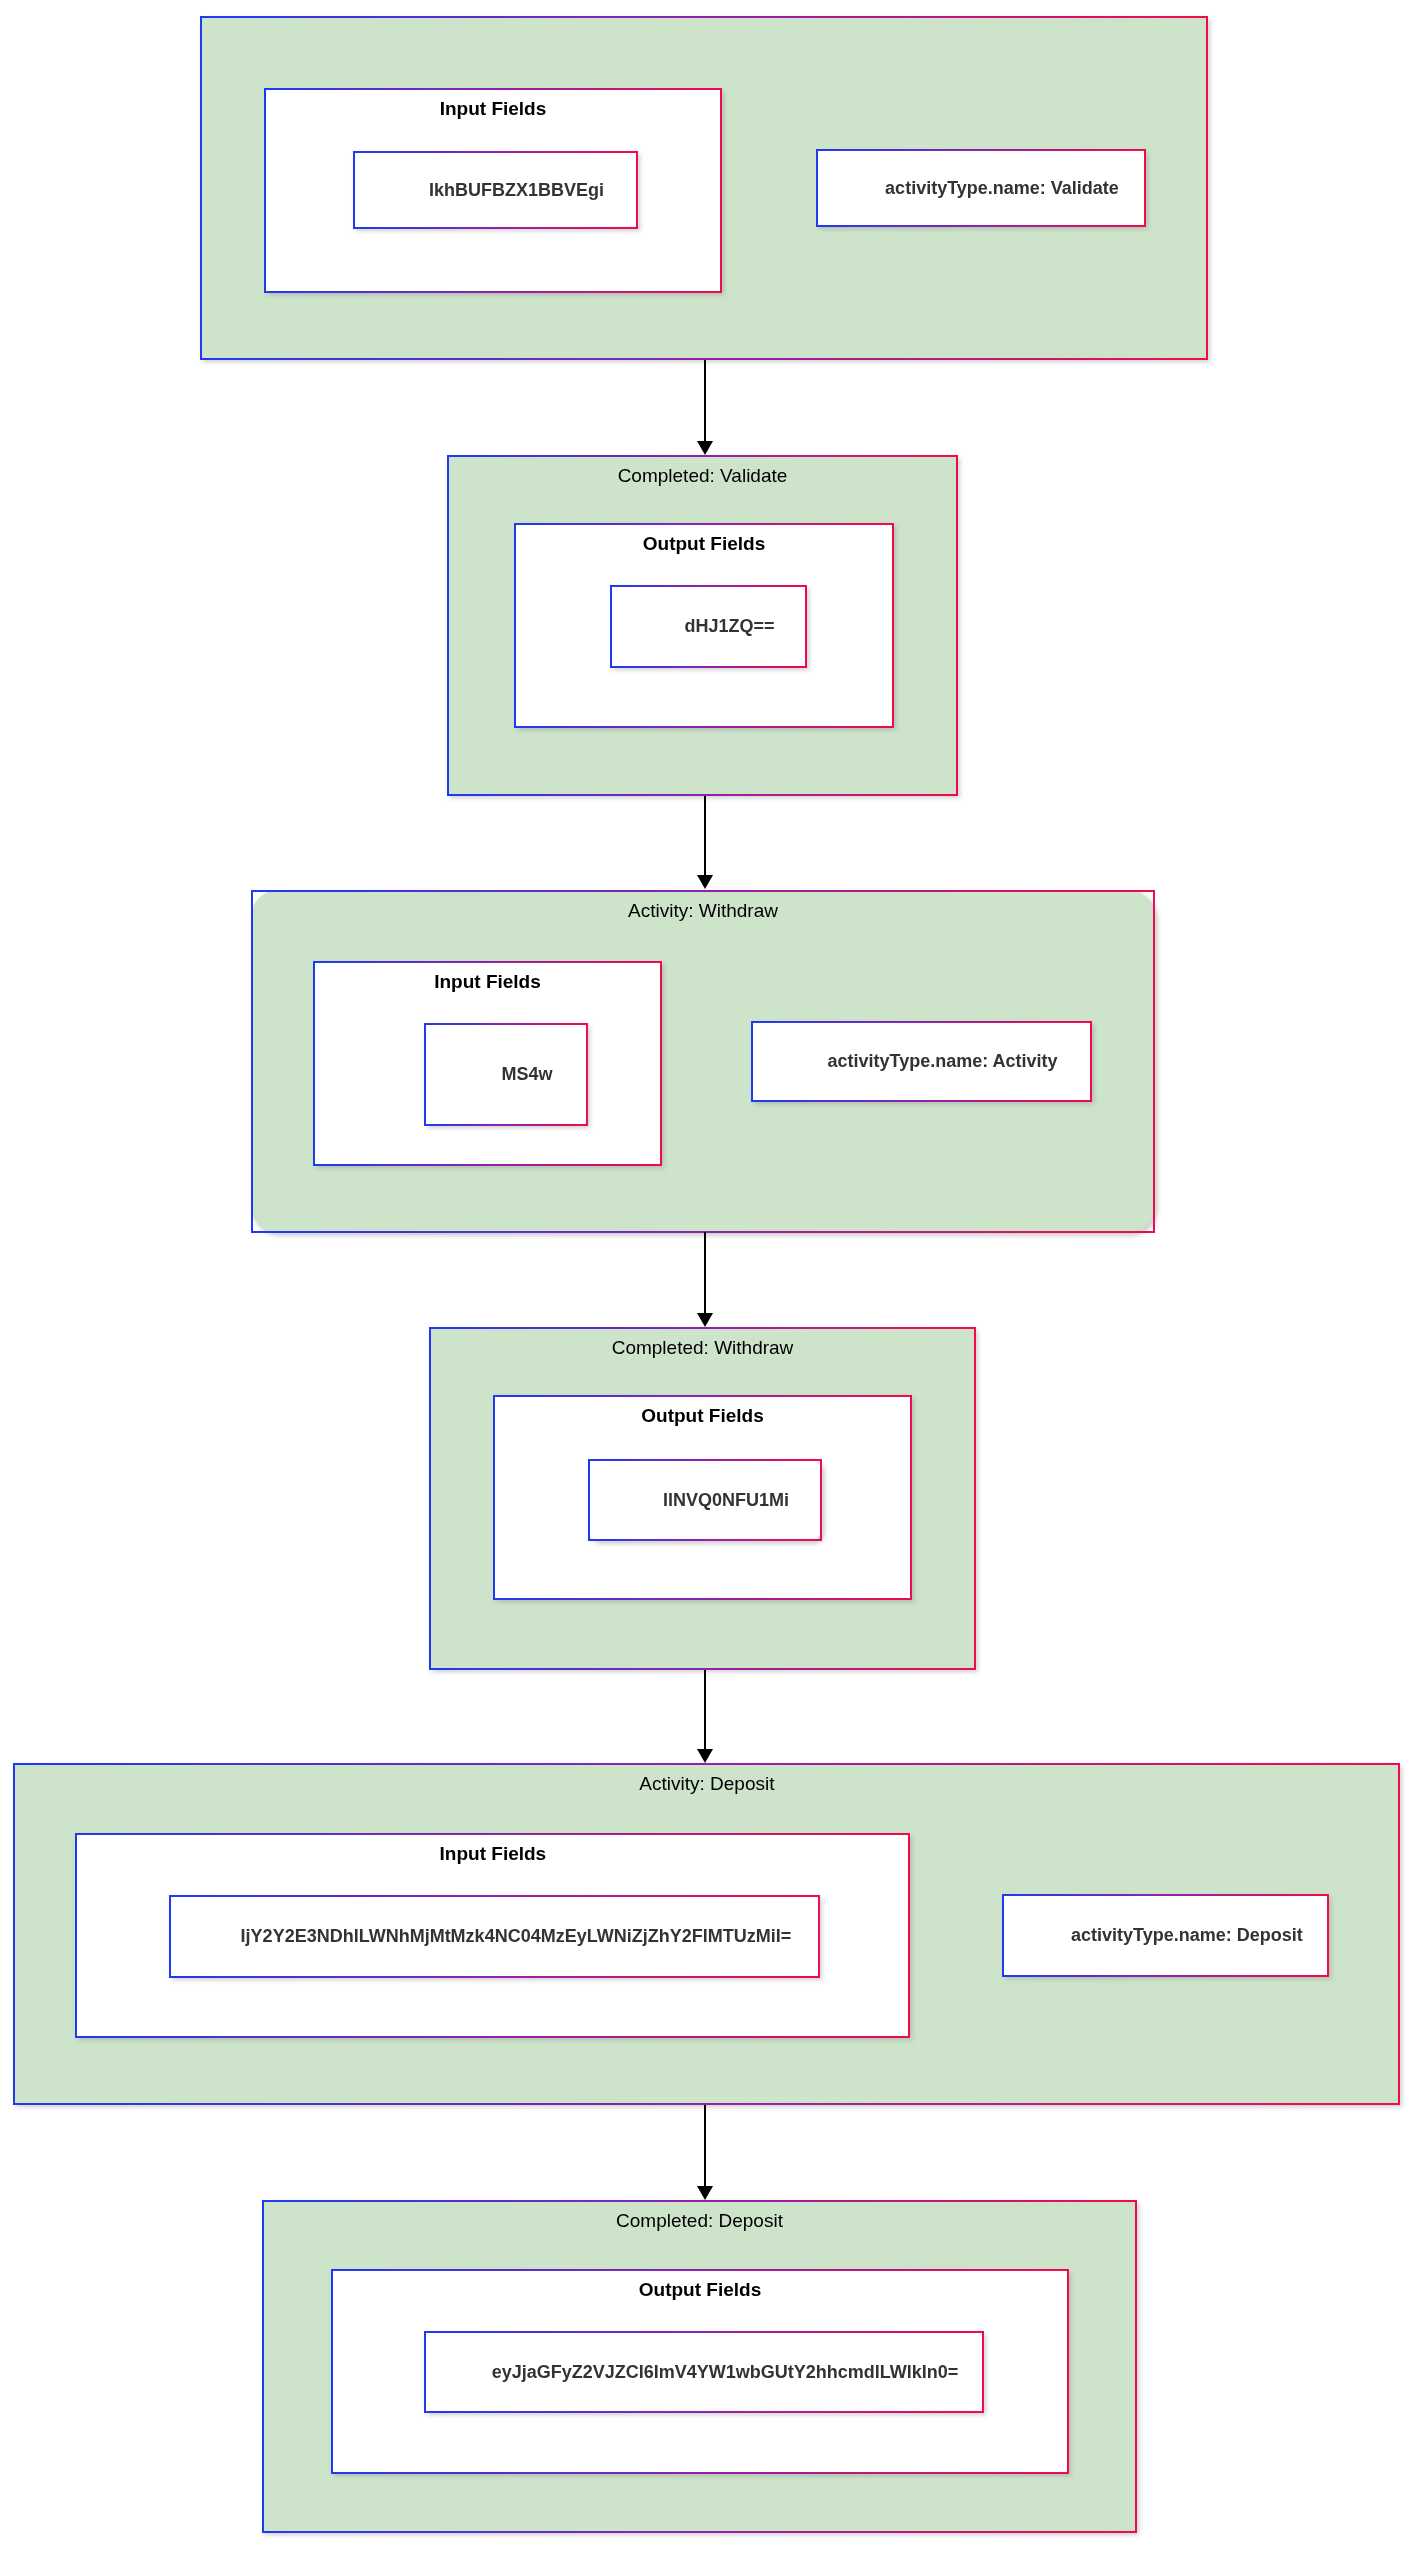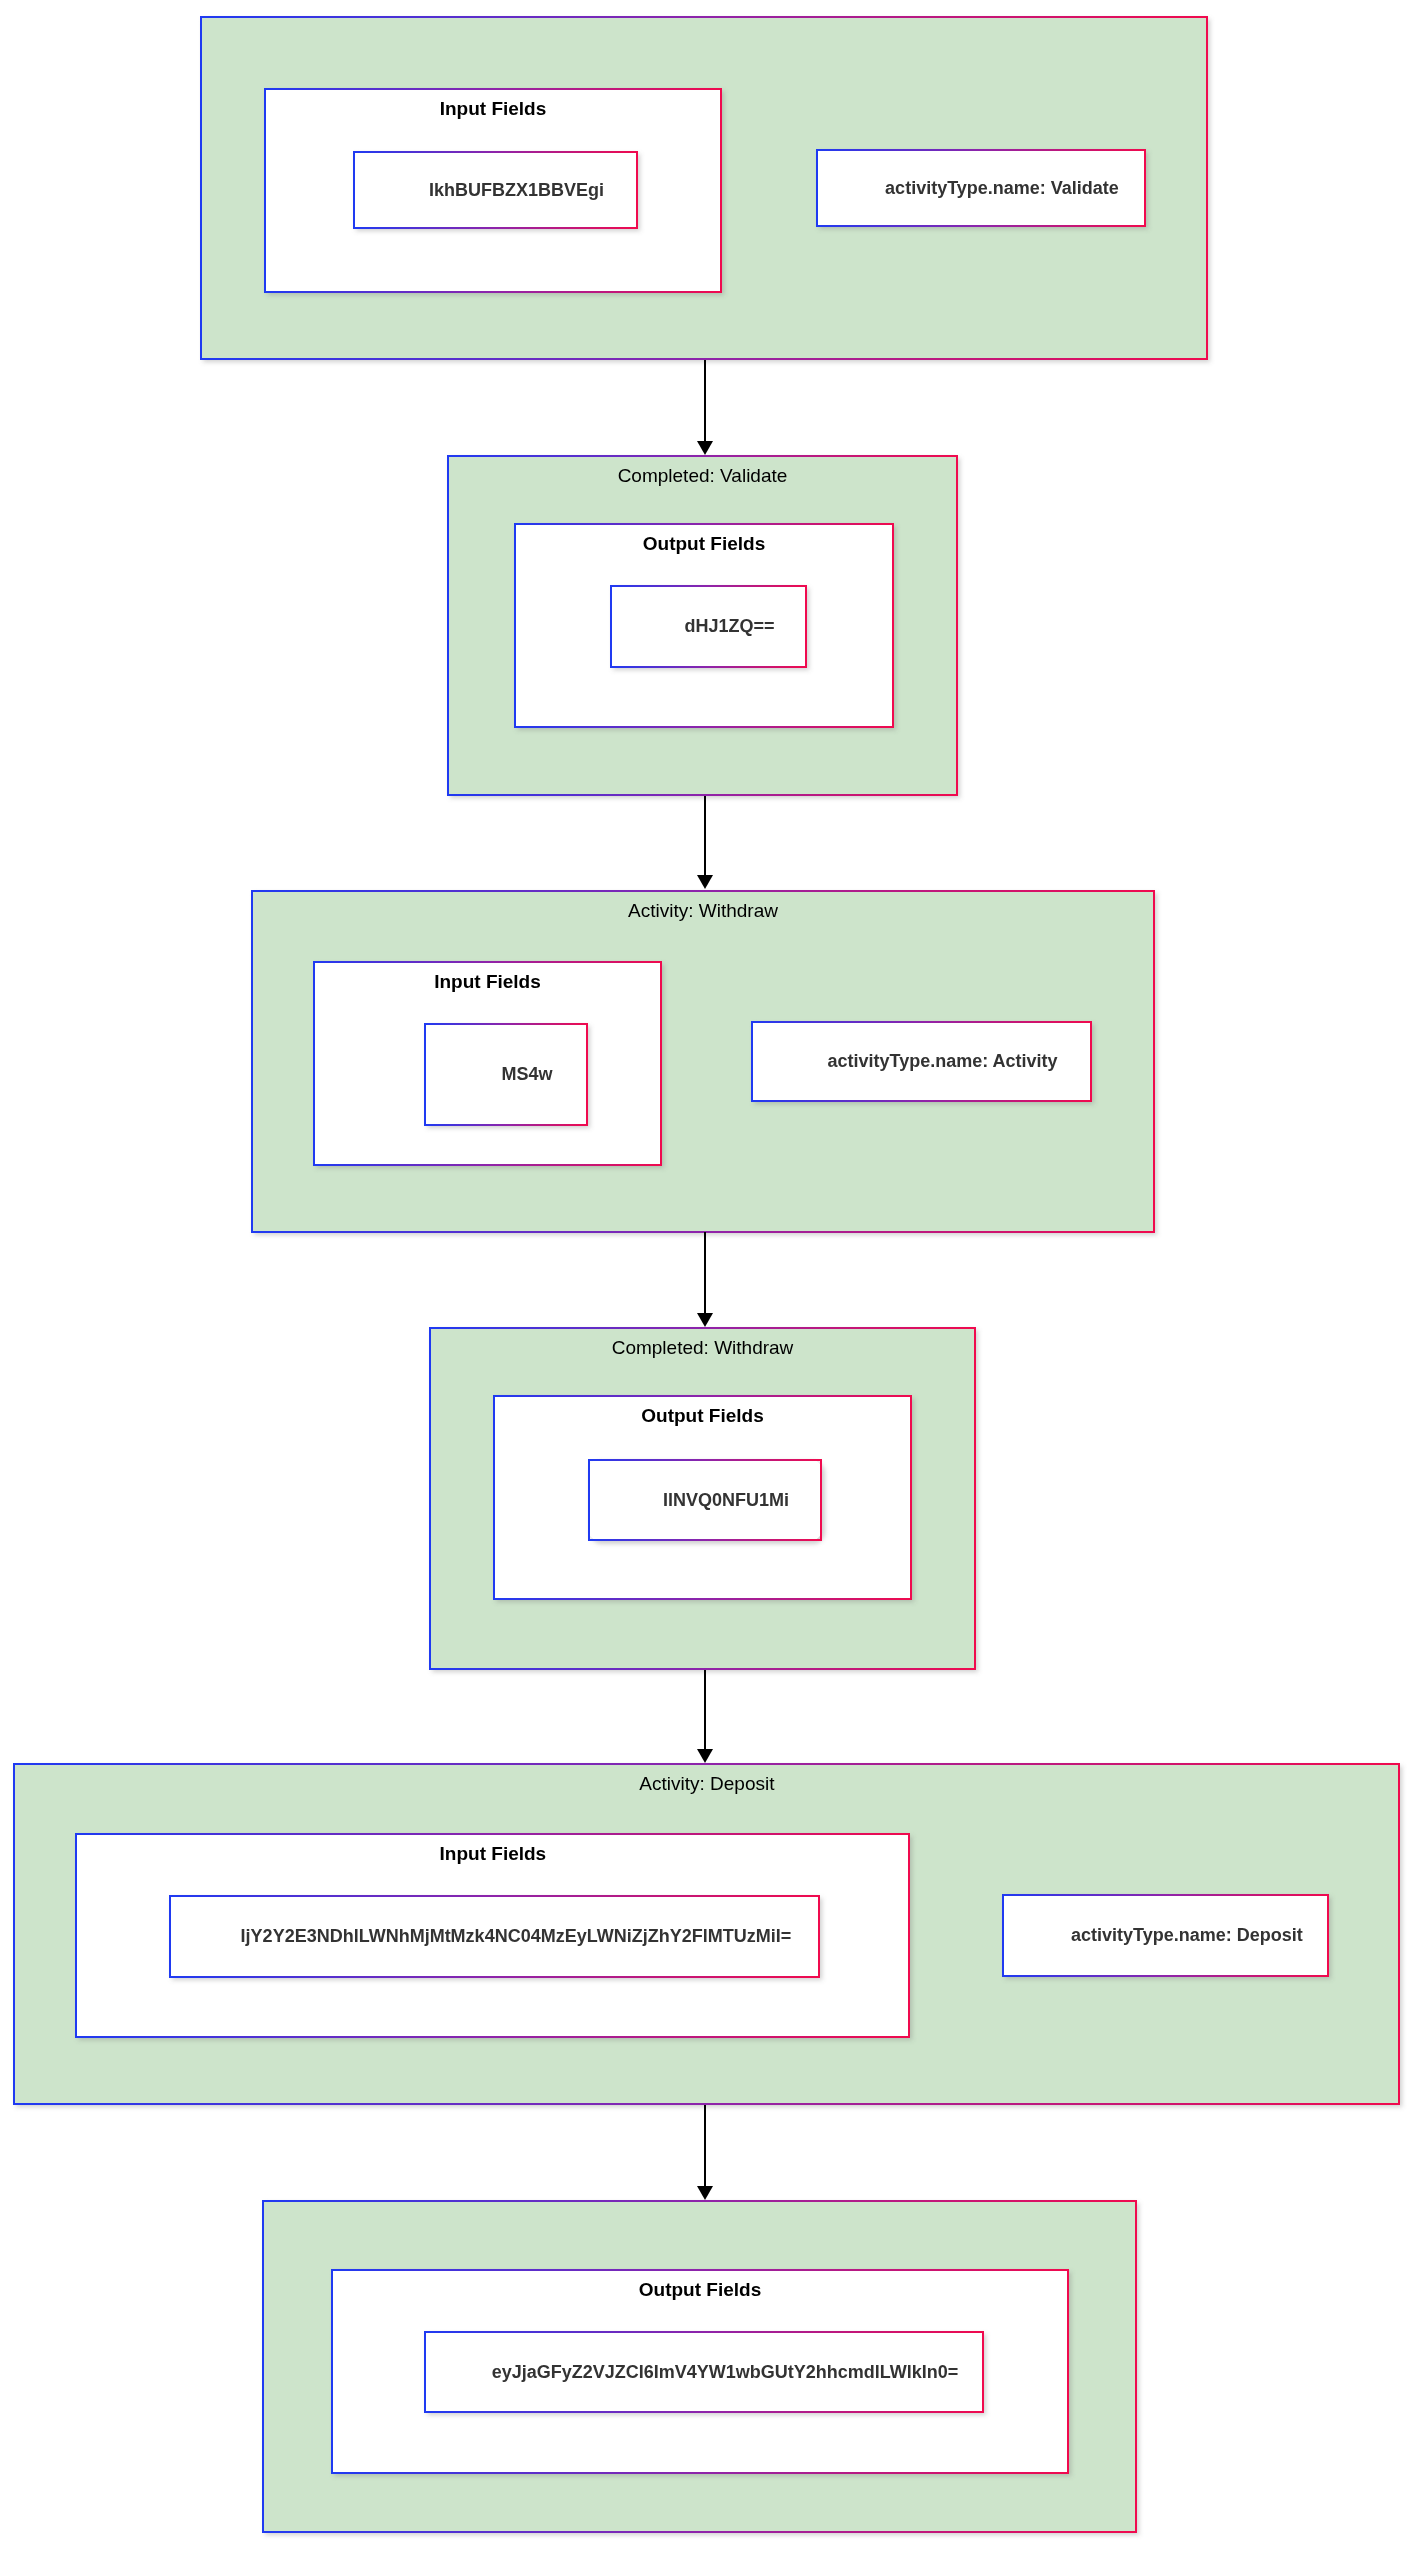--- a/index.html
+++ b/index.html
@@ -68,21 +68,21 @@
     <div class="gbox panel" style="left:65px;top:66px;width:380px;height:205px;">
       <div class="box-title">Output Fields</div>
       <div class="gbox leaf" style="left:94px;top:60px;width:197px;height:83px;">dHJ1ZQ==</div>
     </div>
   </div>
 
   <div class="edge" style="left:704px;top:796px;height:79px;">
     <div class="head"></div>
   </div>
 
-  <div class="gbox subgraph" style="left:251px;top:890px;width:904px;height:343px;">
+  <div class="gbox subgraph" style="left:251px;top:890px;width:904px;height:343px;border-radius:27px;">
     <div class="box-title">Activity: Withdraw</div>
     <div class="gbox panel" style="left:60px;top:69px;width:349px;height:205px;">
       <div class="box-title">Input Fields</div>
       <div class="gbox leaf" style="left:109px;top:60px;width:164px;height:103px;">MS4w</div>
     </div>
     <div class="gbox attr" style="left:498px;top:129px;width:341px;height:81px;">activityType.name: Activity</div>
   </div>
 
   <div class="edge" style="left:704px;top:1232px;height:81px;">
     <div class="head"></div>
@@ -107,20 +107,21 @@
       <div class="gbox leaf" style="left:92px;top:60px;width:651px;height:83px;">IjY2Y2E3NDhlLWNhMjMtMzk4NC04MzEyLWNiZjZhY2FlMTUzMiI=</div>
     </div>
     <div class="gbox attr" style="left:987px;top:129px;width:327px;height:83px;">activityType.name: Deposit</div>
   </div>
 
   <div class="edge" style="left:704px;top:2105px;height:81px;">
     <div class="head"></div>
   </div>
 
   <div class="gbox subgraph" style="left:262px;top:2200px;width:875px;height:333px;">
+    <div class="box-title">Completed: Deposit</div>
     <div class="gbox panel" style="left:67px;top:67px;width:738px;height:205px;">
       <div class="box-title">Output Fields</div>
       <div class="gbox leaf" style="left:91px;top:60px;width:560px;height:82px;">eyJjaGFyZ2VJZCI6ImV4YW1wbGUtY2hhcmdlLWlkIn0=</div>
     </div>
   </div>
 
 </div>
 
 
 </body></html>

